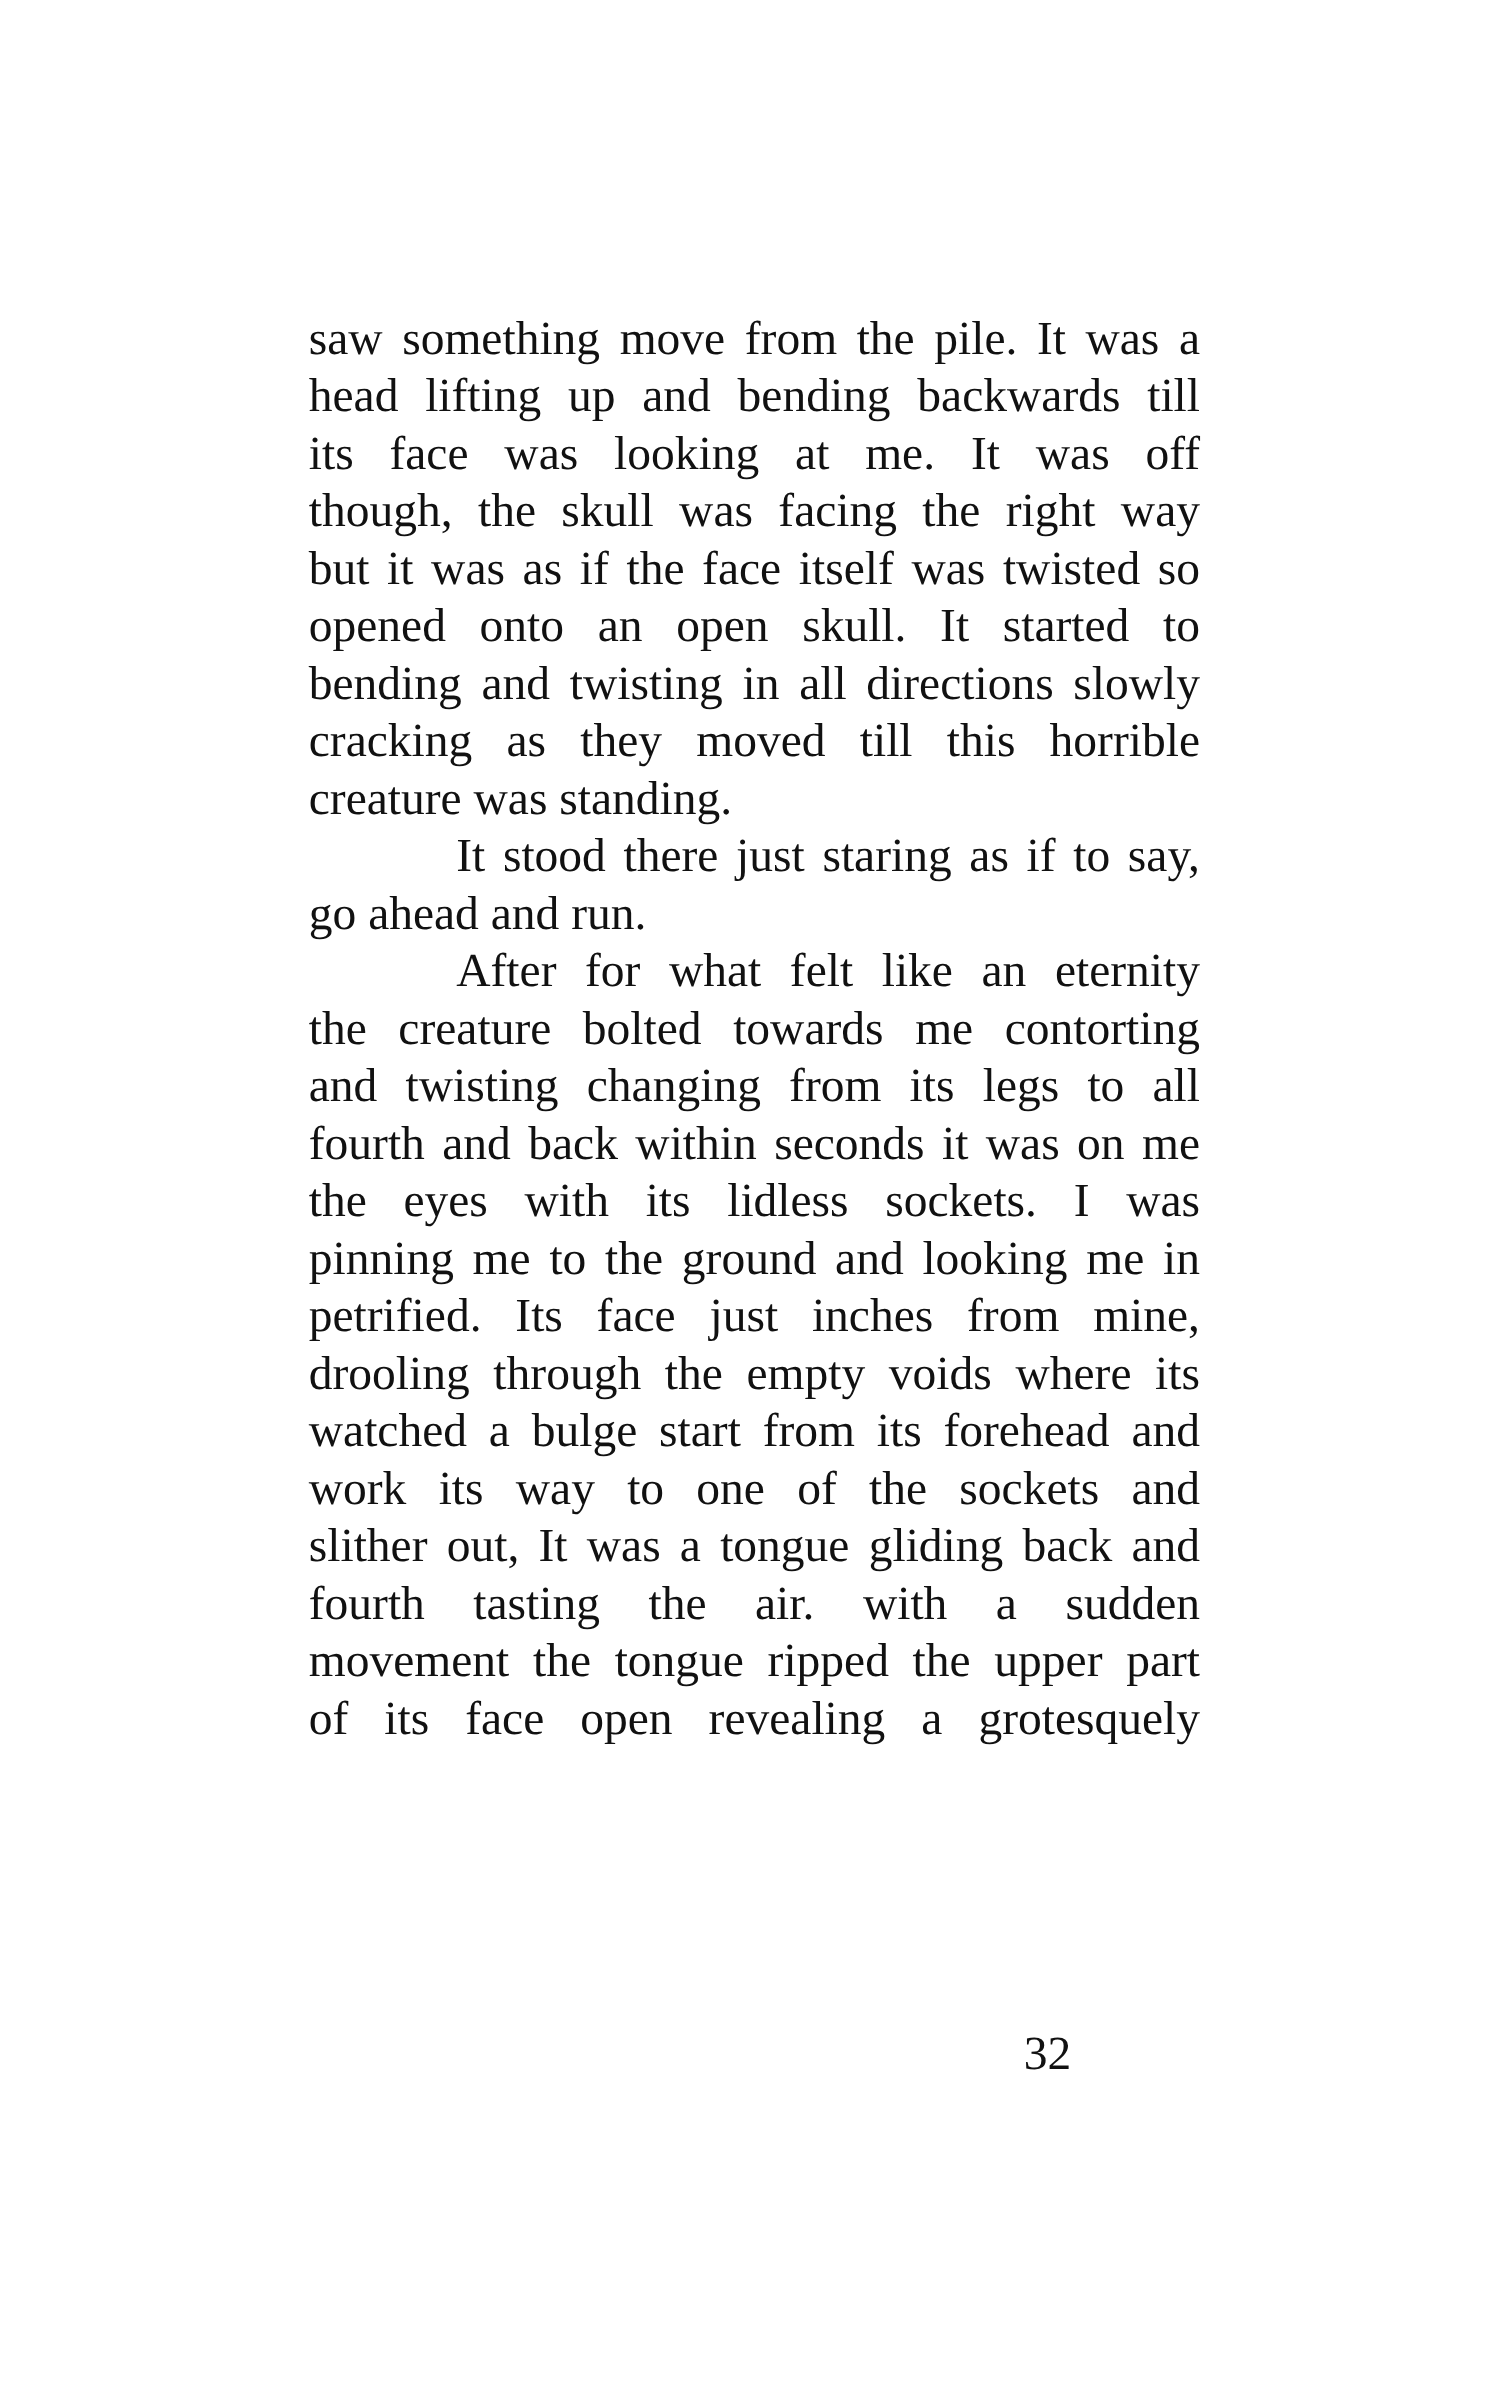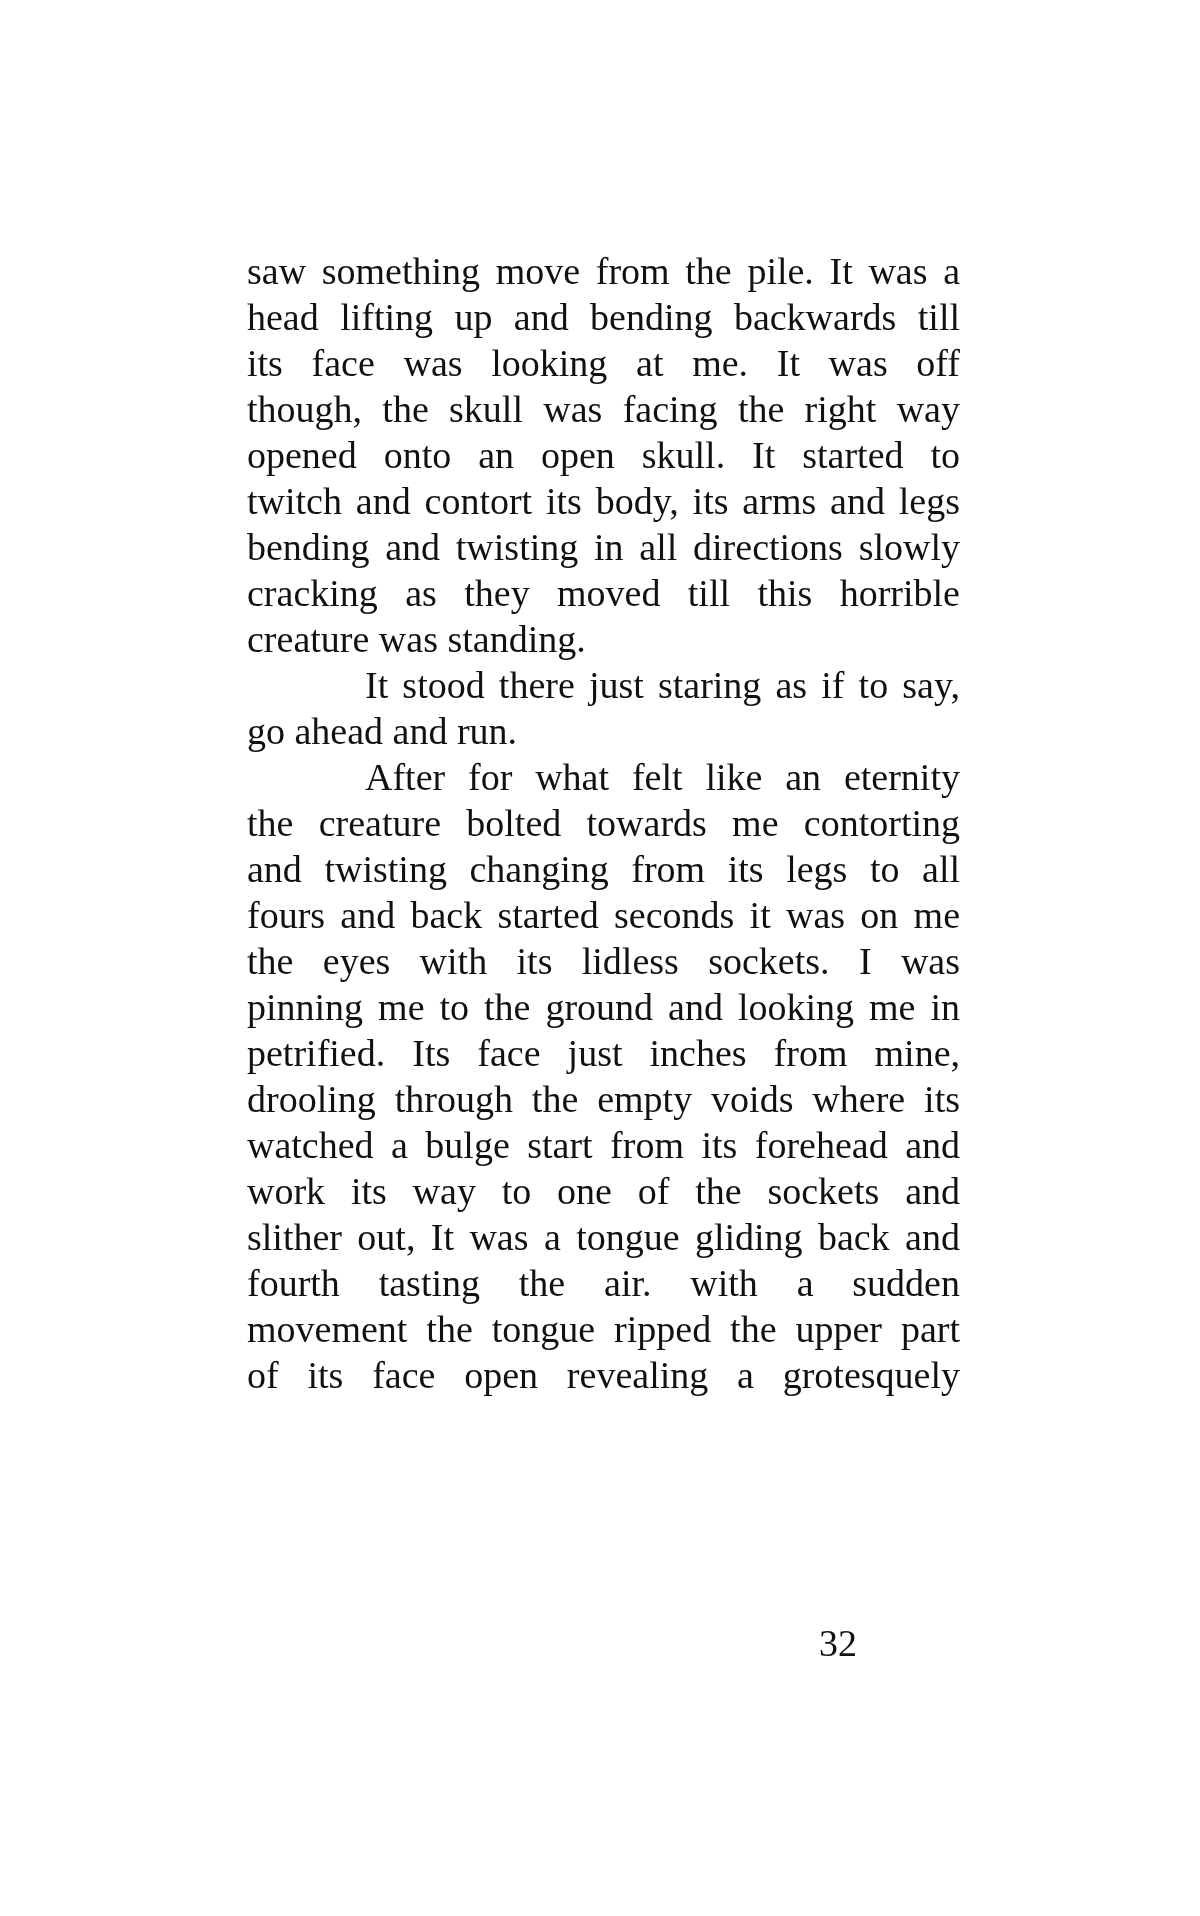--- a/index.html
+++ b/index.html
@@ -58,33 +58,33 @@
 </head>
 <body>
 
 <div class="page">
   <div class="text-block">
 
     <div class="line j">saw something move from the pile. It was a</div>
     <div class="line j">head lifting up and bending backwards till</div>
     <div class="line j">its face was looking at me. It was off</div>
     <div class="line j">though, the skull was facing the right way</div>
+    <div class="line j">but it was as if the face itself was twisted so</div>
     <div class="line j">opened onto an open skull. It started to</div>
-    <div class="line j">twitch and contort its body, its arms and legs</div>
     <div class="line j">bending and twisting in all directions slowly</div>
     <div class="line j">cracking as they moved till this horrible</div>
     <div class="line end">creature was standing.</div>
 
     <div class="line j indent">It stood there just staring as if to say,</div>
     <div class="line end">go ahead and run.</div>
 
     <div class="line j indent">After for what felt like an eternity</div>
     <div class="line j">the creature bolted towards me contorting</div>
     <div class="line j">and twisting changing from its legs to all</div>
-    <div class="line j">fours and back started seconds it was on me</div>
+    <div class="line j">fourth and back within seconds it was on me</div>
     <div class="line j">the eyes with its lidless sockets. I was</div>
     <div class="line j">pinning me to the ground and looking me in</div>
     <div class="line j">petrified. Its face just inches from mine,</div>
     <div class="line j">drooling through the empty voids where its</div>
     <div class="line j">watched a bulge start from its forehead and</div>
     <div class="line j">work its way to one of the sockets and</div>
     <div class="line j">slither out, It was a tongue gliding back and</div>
     <div class="line j">fourth tasting the air. with a sudden</div>
     <div class="line j">movement the tongue ripped the upper part</div>
     <div class="line j">of its face open revealing a grotesquely</div>

